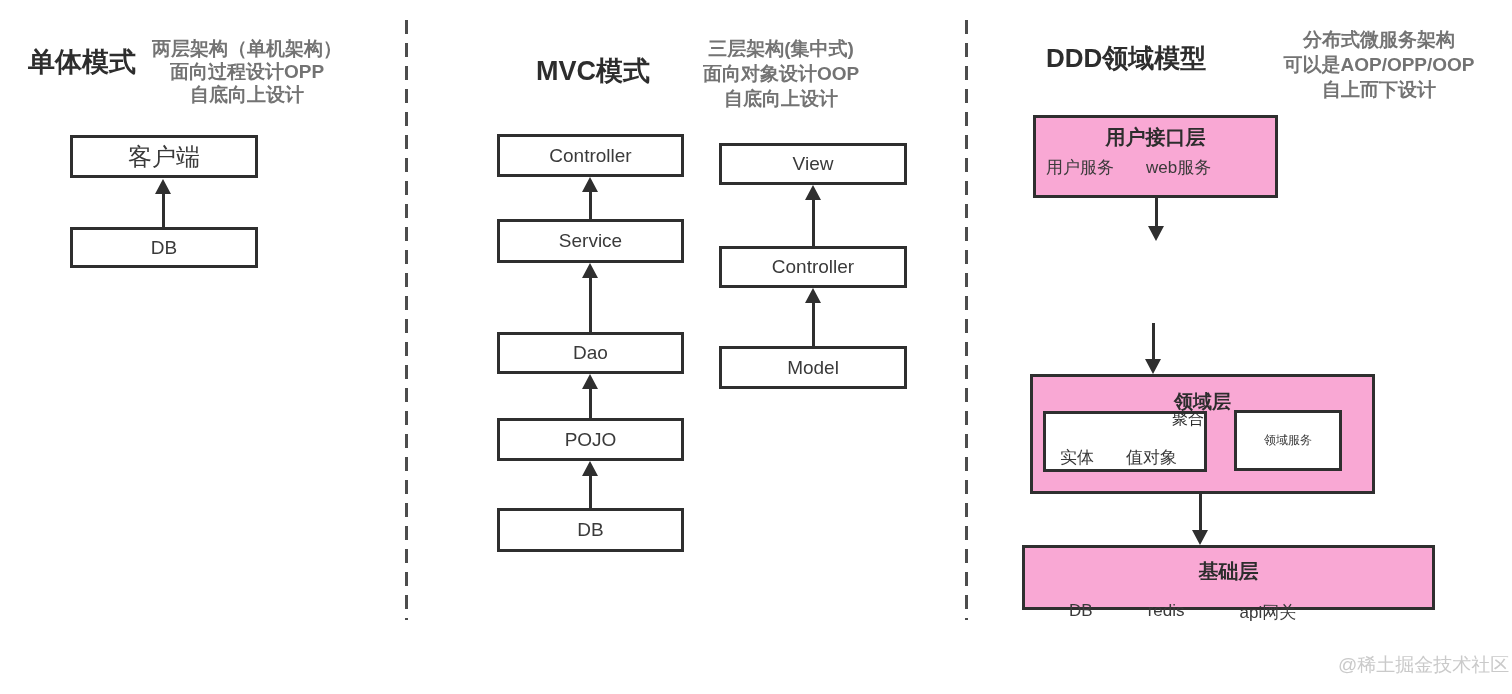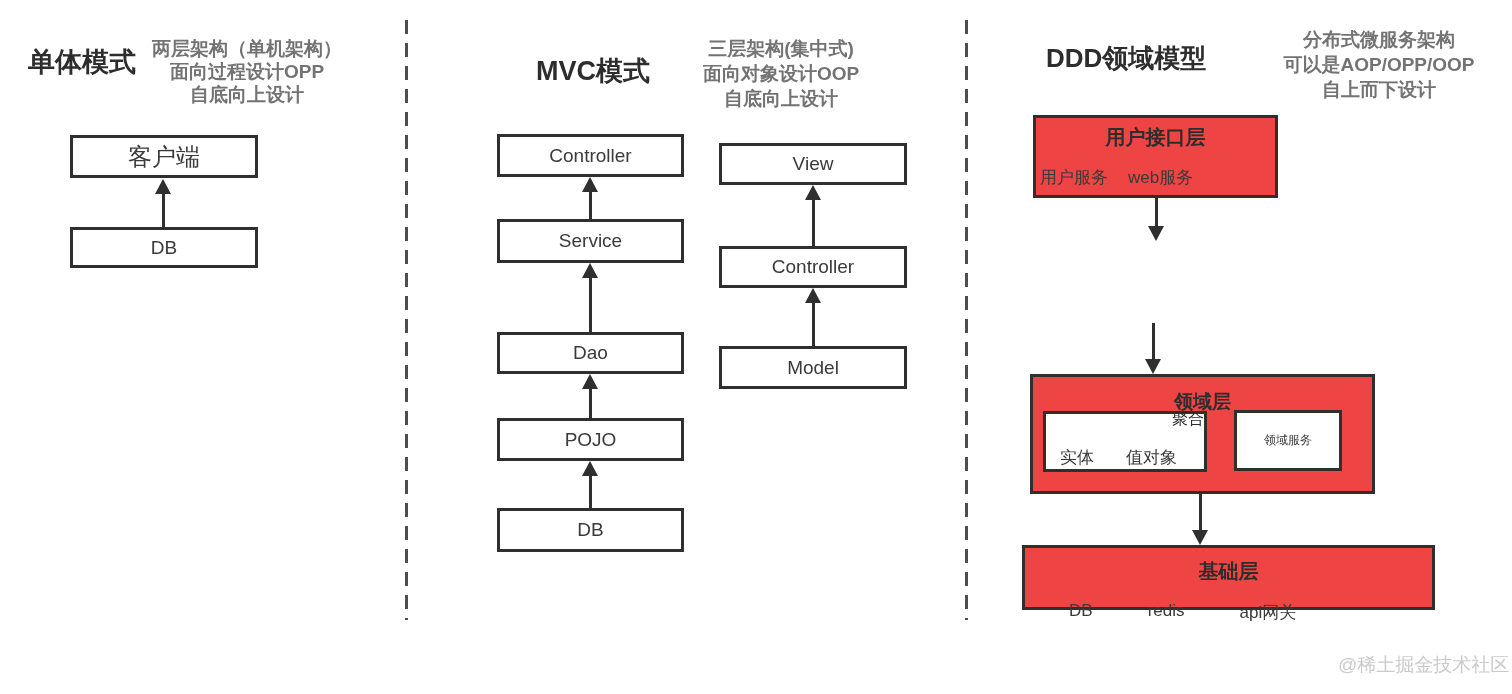--- a/index.html
+++ b/index.html
@@ -11,21 +11,21 @@
   .sec-title{position:absolute;font-weight:bold;color:#2d2d2d;white-space:nowrap}
   .subtitle{position:absolute;font-size:19px;font-weight:bold;line-height:23px;text-align:center;
             color:#737373;white-space:nowrap}
   .box{position:absolute;border:3px solid #2f2f2f;background:#fff;display:flex;align-items:center;
        justify-content:center;font-size:19px;color:#3a3a3a;white-space:nowrap}
   .arrow{position:absolute;width:16px;display:flex;flex-direction:column;align-items:center}
   .arrow .shaft{width:3px;flex:1;background:#2f2f2f}
   .arrow .head{width:0;height:0;border-left:8px solid transparent;border-right:8px solid transparent}
   .arrow.up .head{border-bottom:15px solid #2f2f2f}
   .arrow.down .head{border-top:15px solid #2f2f2f}
-  .layer{position:absolute;border:3px solid #2f2f2f;background:#ef4444}
+  .layer{position:absolute;border:3px solid #2f2f2f;background:#f9a8d4}
   .ltitle{font-size:20px;font-weight:bold;text-align:center;color:#2d2d2d;white-space:nowrap}
   .row{display:flex;font-size:17px;color:#3a3a3a;white-space:nowrap}
   .inner-box{position:absolute;border:3px solid #2f2f2f;background:#fff}
   .agg-title{position:absolute;top:-3px;left:0;right:0;text-align:right;font-size:16px;
              font-weight:normal;color:#2d2d2d;line-height:16px}
   .center-flex{display:flex;align-items:center;justify-content:center}
   .watermark{position:absolute;font-size:19px;color:#cacaca;white-space:nowrap}
 </style>
 </head>
 <body>
@@ -92,21 +92,21 @@
 
   <div class="sec-title" style="left:1046px;top:41px;font-size:26px">DDD领域模型</div>
   <div class="subtitle" style="left:1239px;top:27px;width:280px;line-height:25px">
     <div>分布式微服务架构</div>
     <div>可以是AOP/OPP/OOP</div>
     <div>自上而下设计</div>
   </div>
 
   <div class="layer" style="left:1033px;top:115px;width:245px;height:83px">
     <div class="ltitle" style="margin-top:6px">用户接口层</div>
-    <div class="row" style="margin-top:15px;padding-left:4px;gap:20px">
+    <div class="row" style="margin-top:5px;padding-left:10px;gap:32px">
       <span>用户服务</span>
       <span>web服务</span>
     </div>
   </div>
   <div class="arrow down" style="left:1148px;top:198px;height:43px">
       <span class="shaft"></span>
       <span class="head"></span>
     </div>
 
   <div class="arrow down" style="left:1145px;top:323px;height:51px">

